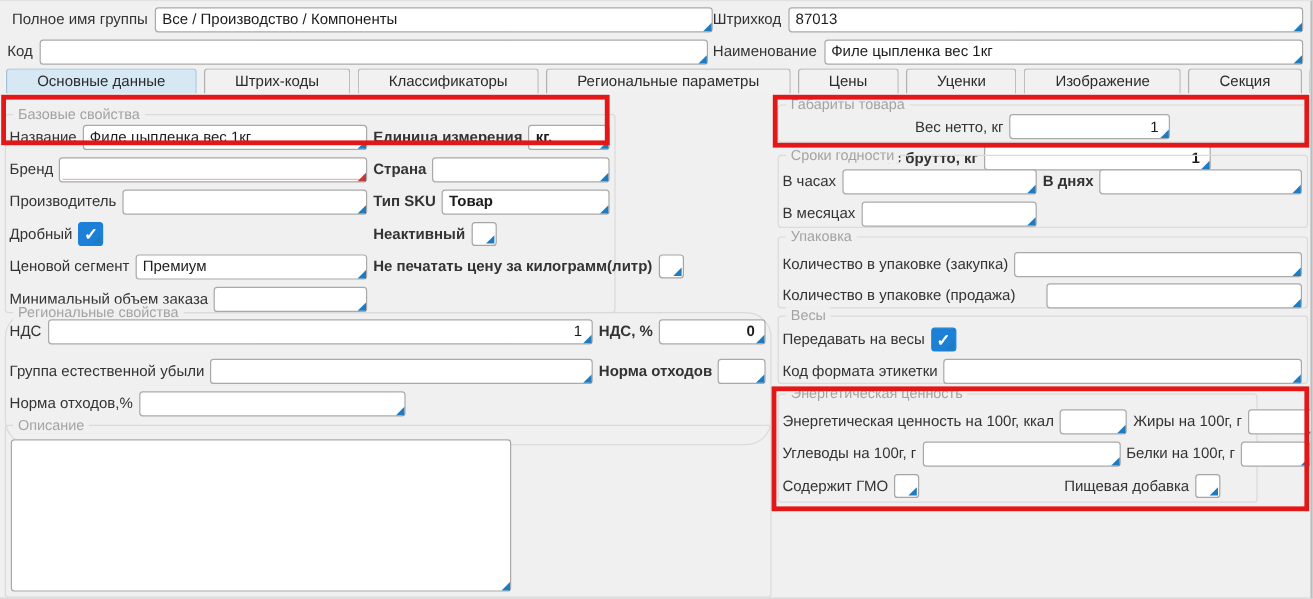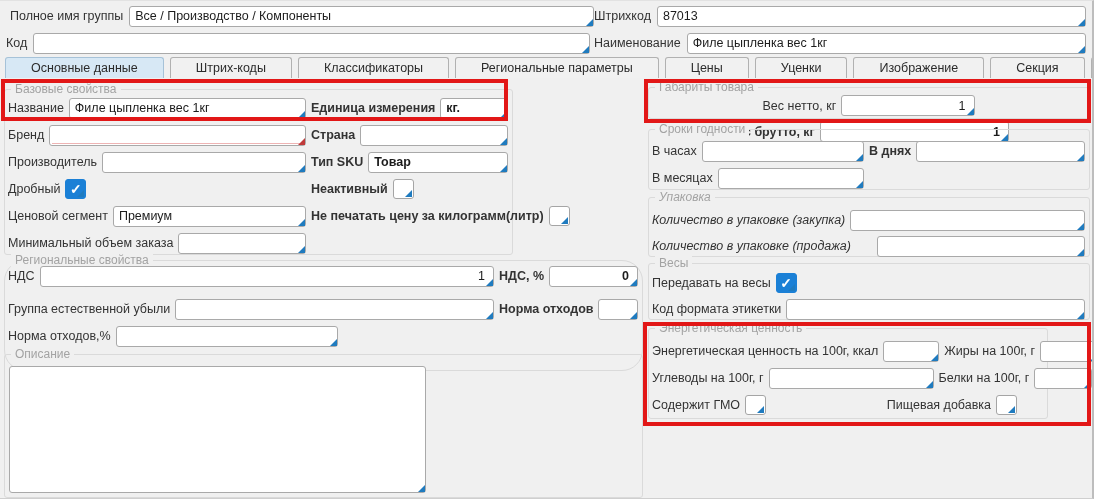--- a/index.html
+++ b/index.html
@@ -96,21 +96,21 @@
     <div class="tab">Классификаторы</div>
     <div class="tab">Региональные параметры</div>
     <div class="tab">Цены</div>
     <div class="tab">Уценки</div>
     <div class="tab">Изображение</div>
     <div class="tab">Секция</div>
     <div class="tab">Прайс</div>
     <div class="tab">Ценники</div>
   </div>
 
-  <div class="grp" style="left:4px; top:88px; width:509px; height:166px;">
+  <div class="grp" style="left:4px; top:94px; width:509px; height:166px;">
     <span class="grp-label">Базовые свойства</span>
     <div class="row" style="top:7px;">
       <div class="seg segL">
         <span class="lbl">Название</span>
         <div class="fld grow">
           <input type="text" value="Филе цыпленка вес 1кг" style="">
         </div>
       </div>
       <div class="seg segR">
         <span class="lbl">Единица измерения</span>
@@ -263,21 +263,21 @@
     <div class="row" style="top:37px;">
       <div class="seg w212">
         <span class="lbl">В месяцах</span>
         <div class="fld grow">
           <input type="text" value="" style="">
         </div>
       </div>
     </div>
   </div>
 
-  <div class="grp" style="left:648px; top:196px; width:442px; height:60px;font-style:italic;">
+  <div class="grp" style="left:648px; top:196px; width:442px; height:60px;">
     <span class="grp-label">Упаковка</span>
     <div class="row" style="top:11px;">
       <span class="lbl">Количество в упаковке (закупка)</span>
       <div class="fld grow">
         <input type="text" value="" style="">
       </div>
     </div>
     <div class="row" style="top:37px;gap:26px;">
       <span class="lbl">Количество в упаковке (продажа)</span>
       <div class="fld grow">

